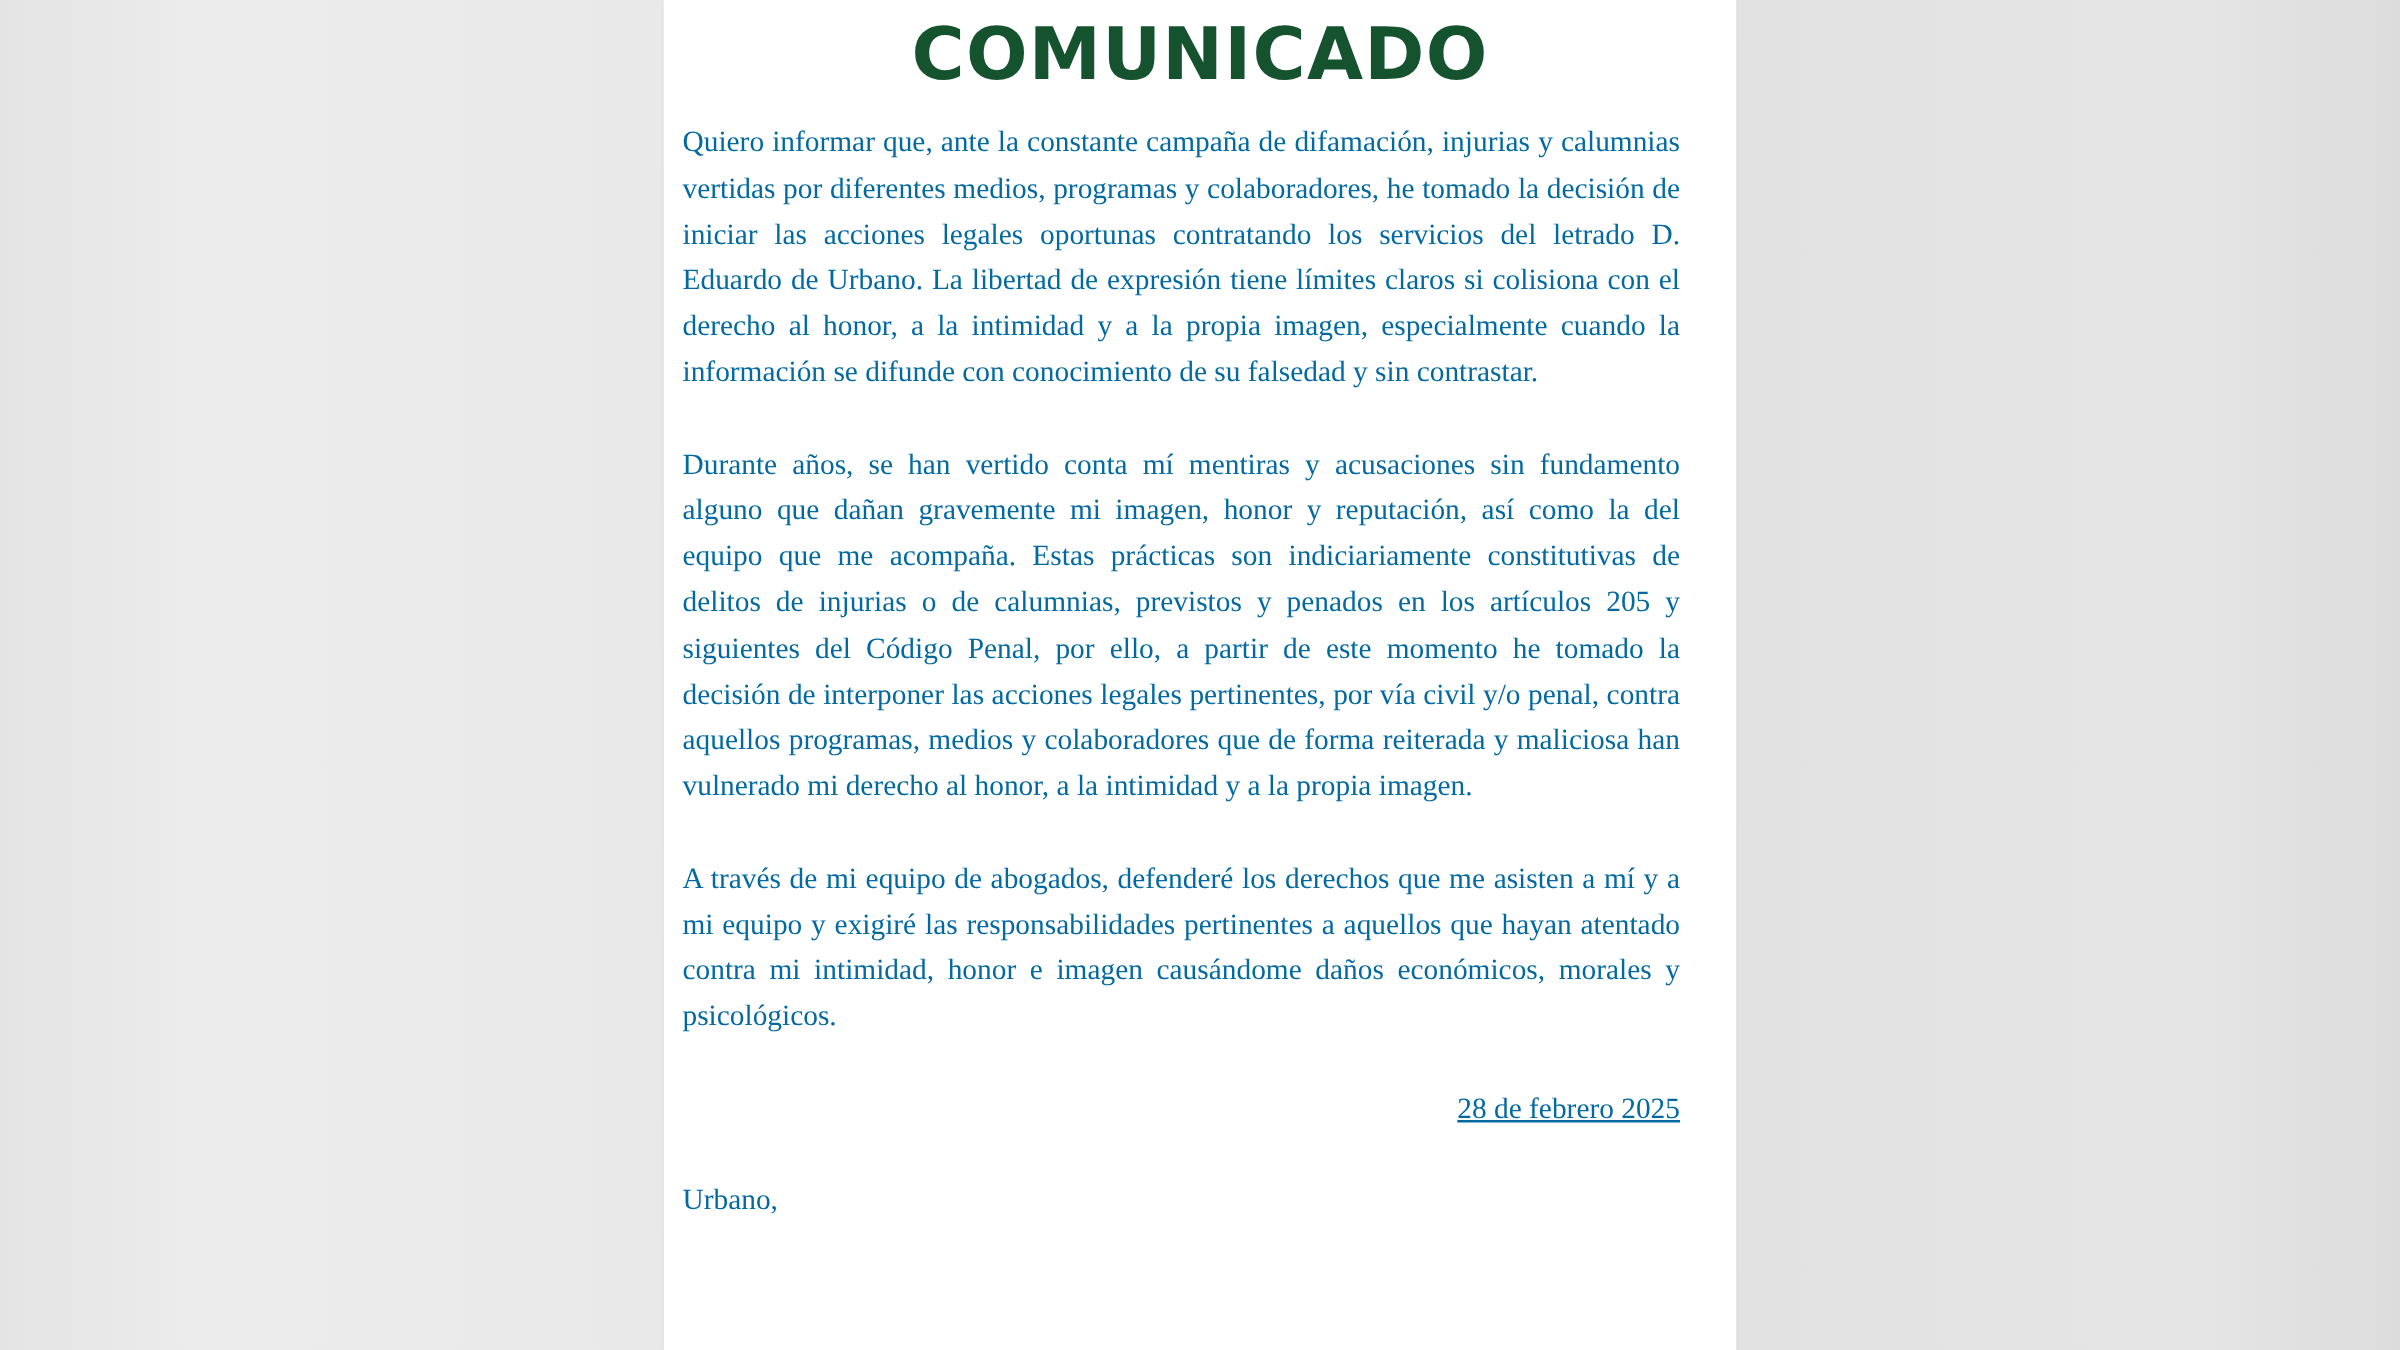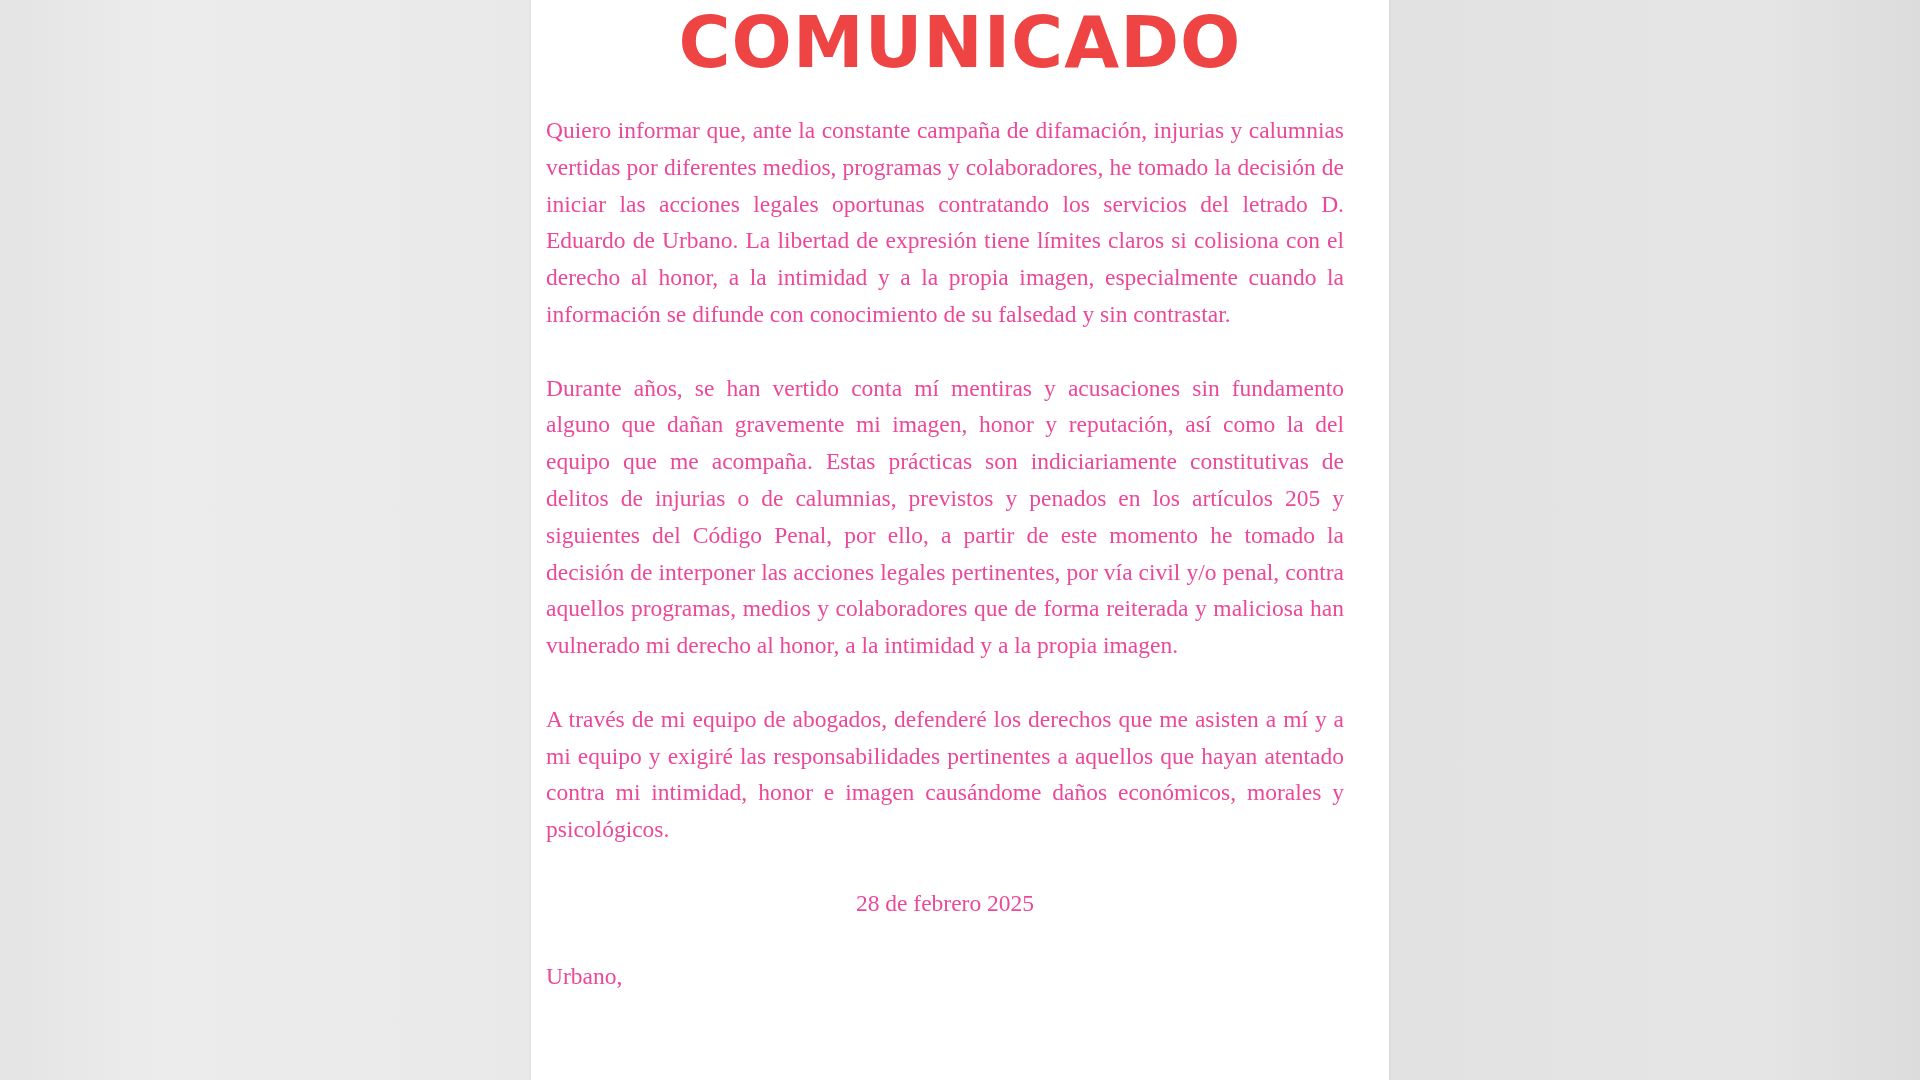--- a/index.html
+++ b/index.html
@@ -39,42 +39,43 @@
       box-shadow: 0 0 3px rgba(0,0,0,0.08);
     }
     .title {
       position: absolute;
       left: 0;
       top: 8px;
       width: 100%;
       text-align: center;
       font-family: "DejaVu Sans", "Liberation Sans", sans-serif;
       font-weight: bold;
-      font-size: 71px;
+      font-size: 58px;
       letter-spacing: 1px;
-      color: #ef4444;
+      color: #14532d;
       line-height: 70px;
     }
     .body-text {
       position: absolute;
       left: 15px;
       width: 798px;
-      top: 112px;
+      top: 96px;
       font-size: 23.5px;
       line-height: 36.8px;
-      color: #ec4899;
+      color: #0369a1;
     }
     .para {
       margin: 0 0 36.8px 0;
       text-align: justify;
       text-align-last: left;
     }
     .date {
-      text-align: center;
+      text-align: right;
       margin: 0 0 36.8px 0;
+      text-decoration: underline;
     }
     .sign-label, .sign-name {
       margin: 0;
     }
     .sign-name {
       letter-spacing: 1px;
     }
   </style>
 </head>
 <body>

